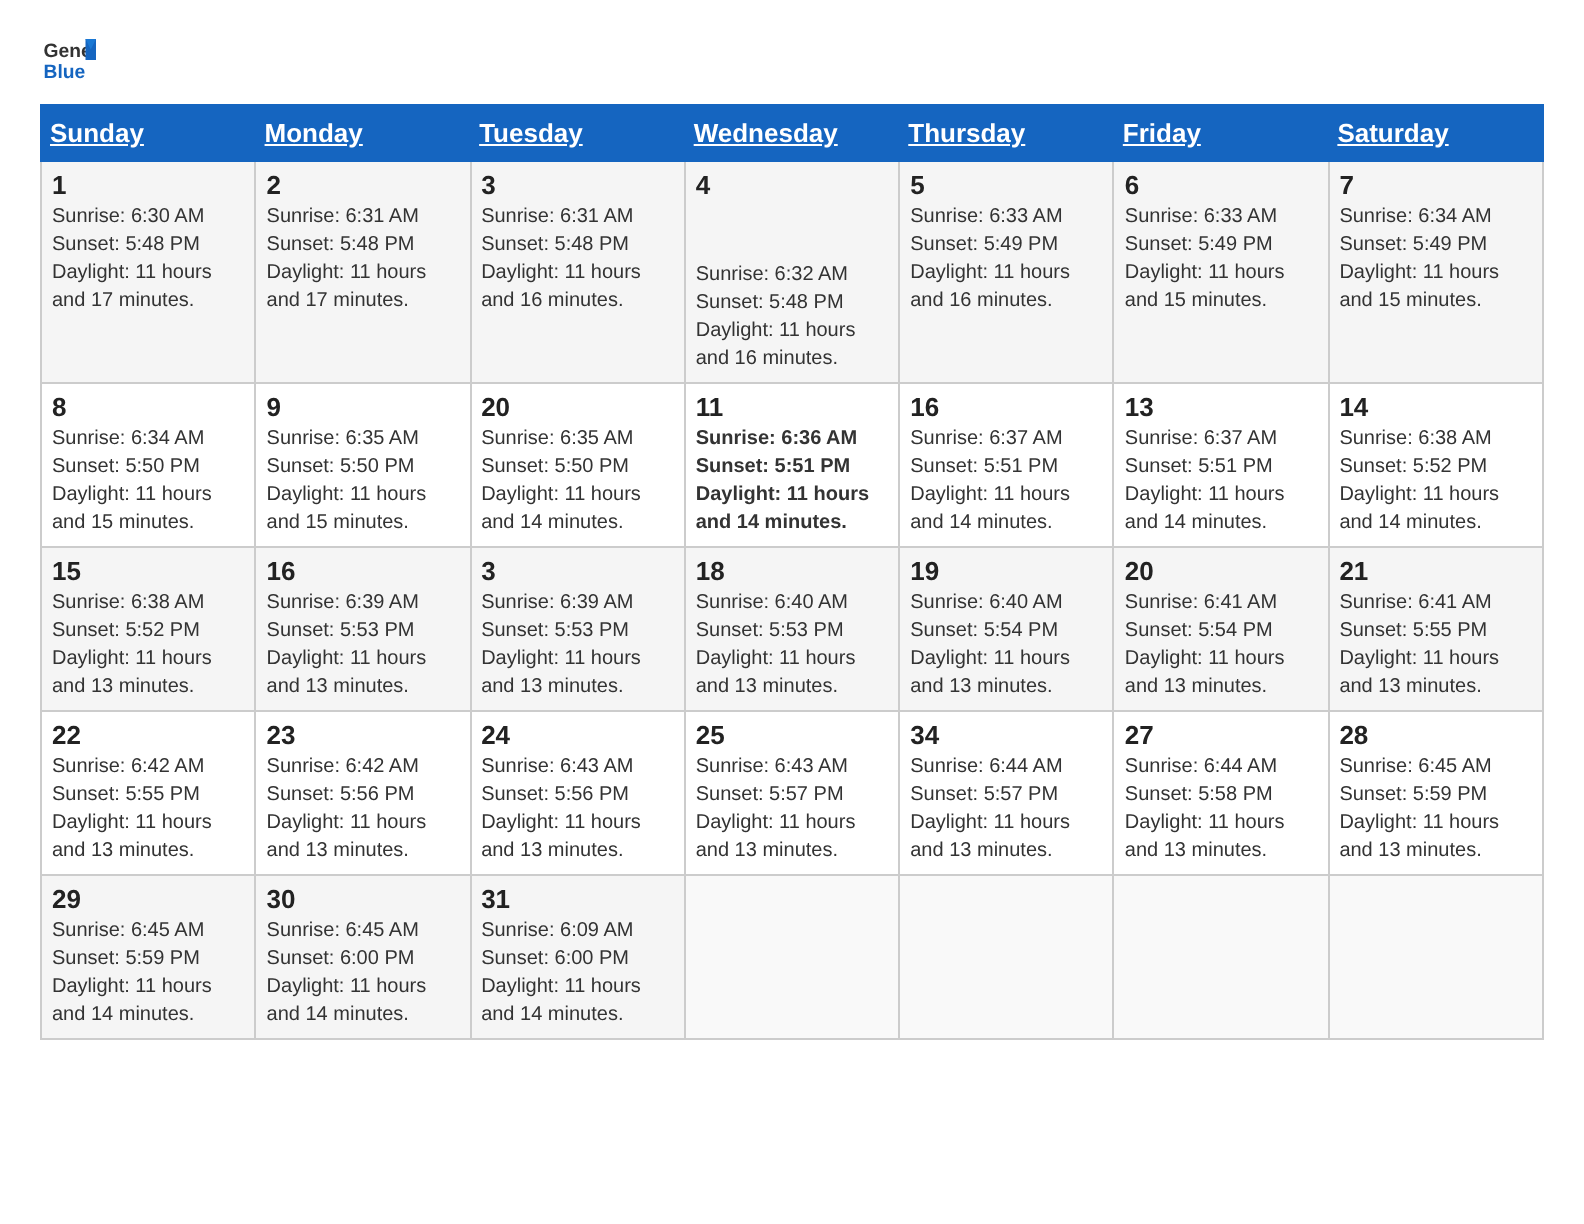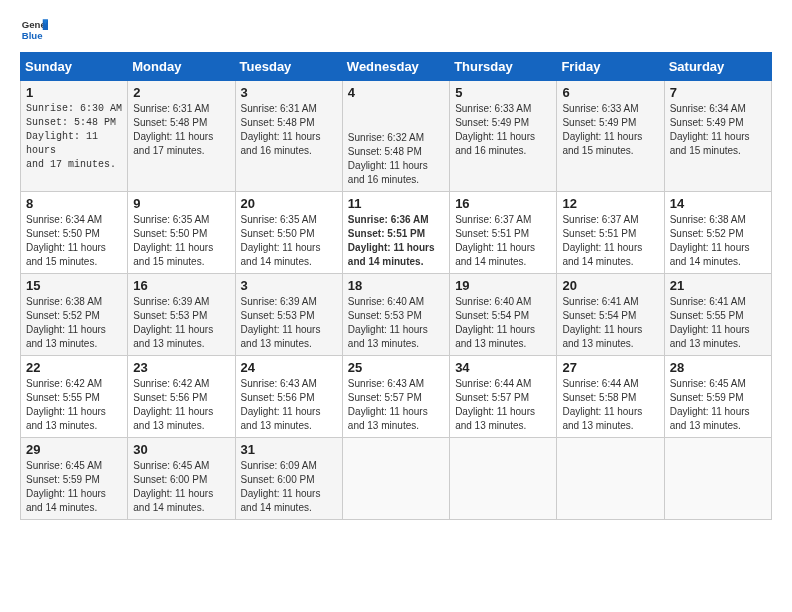--- a/index.html
+++ b/index.html
@@ -53,20 +53,21 @@
       font-size: 11px;
     }
     .calendar thead tr th {
       background: #1565c0;
       color: #fff;
       padding: 6px 4px;
       text-align: left;
       font-size: 13px;
       font-weight: bold;
       border: 1px solid #1565c0;
+      text-decoration: underline;
     }
     .calendar tbody tr td {
       border: 1px solid #ccc;
       vertical-align: top;
       padding: 4px 5px;
       width: calc(100% / 7);
       min-height: 80px;
       background: #fff;
     }
     .calendar tbody tr:nth-child(odd) td {
@@ -124,21 +125,21 @@
         <th>Wednesday</th>
         <th>Thursday</th>
         <th>Friday</th>
         <th>Saturday</th>
       </tr>
   </thead>
   <tbody>
   <tr>
         <td>
           <span class="day-num">1</span>
-          <div class="day-info" style="white-space: pre-line; font-family: Liberation Mono, monospace;">Sunrise: 6:30 AM
+          <div class="day-info" style="white-space: pre-line;">Sunrise: 6:30 AM
 Sunset: 5:48 PM
 Daylight: 11 hours
 and 17 minutes.</div>
         </td>
         <td>
           <span class="day-num">2</span>
           <div class="day-info" style="white-space: pre-line;">Sunrise: 6:31 AM
 Sunset: 5:48 PM
 Daylight: 11 hours
 and 17 minutes.</div>
@@ -209,21 +210,21 @@
 and 14 minutes.</div>
         </td>
         <td>
           <span class="day-num">16</span>
           <div class="day-info" style="white-space: pre-line;">Sunrise: 6:37 AM
 Sunset: 5:51 PM
 Daylight: 11 hours
 and 14 minutes.</div>
         </td>
         <td>
-          <span class="day-num">12</span>
+          <span class="day-num">13</span>
           <div class="day-info" style="white-space: pre-line;">Sunrise: 6:37 AM
 Sunset: 5:51 PM
 Daylight: 11 hours
 and 14 minutes.</div>
         </td>
         <td>
           <span class="day-num">14</span>
           <div class="day-info" style="white-space: pre-line;">Sunrise: 6:38 AM
 Sunset: 5:52 PM
 Daylight: 11 hours

